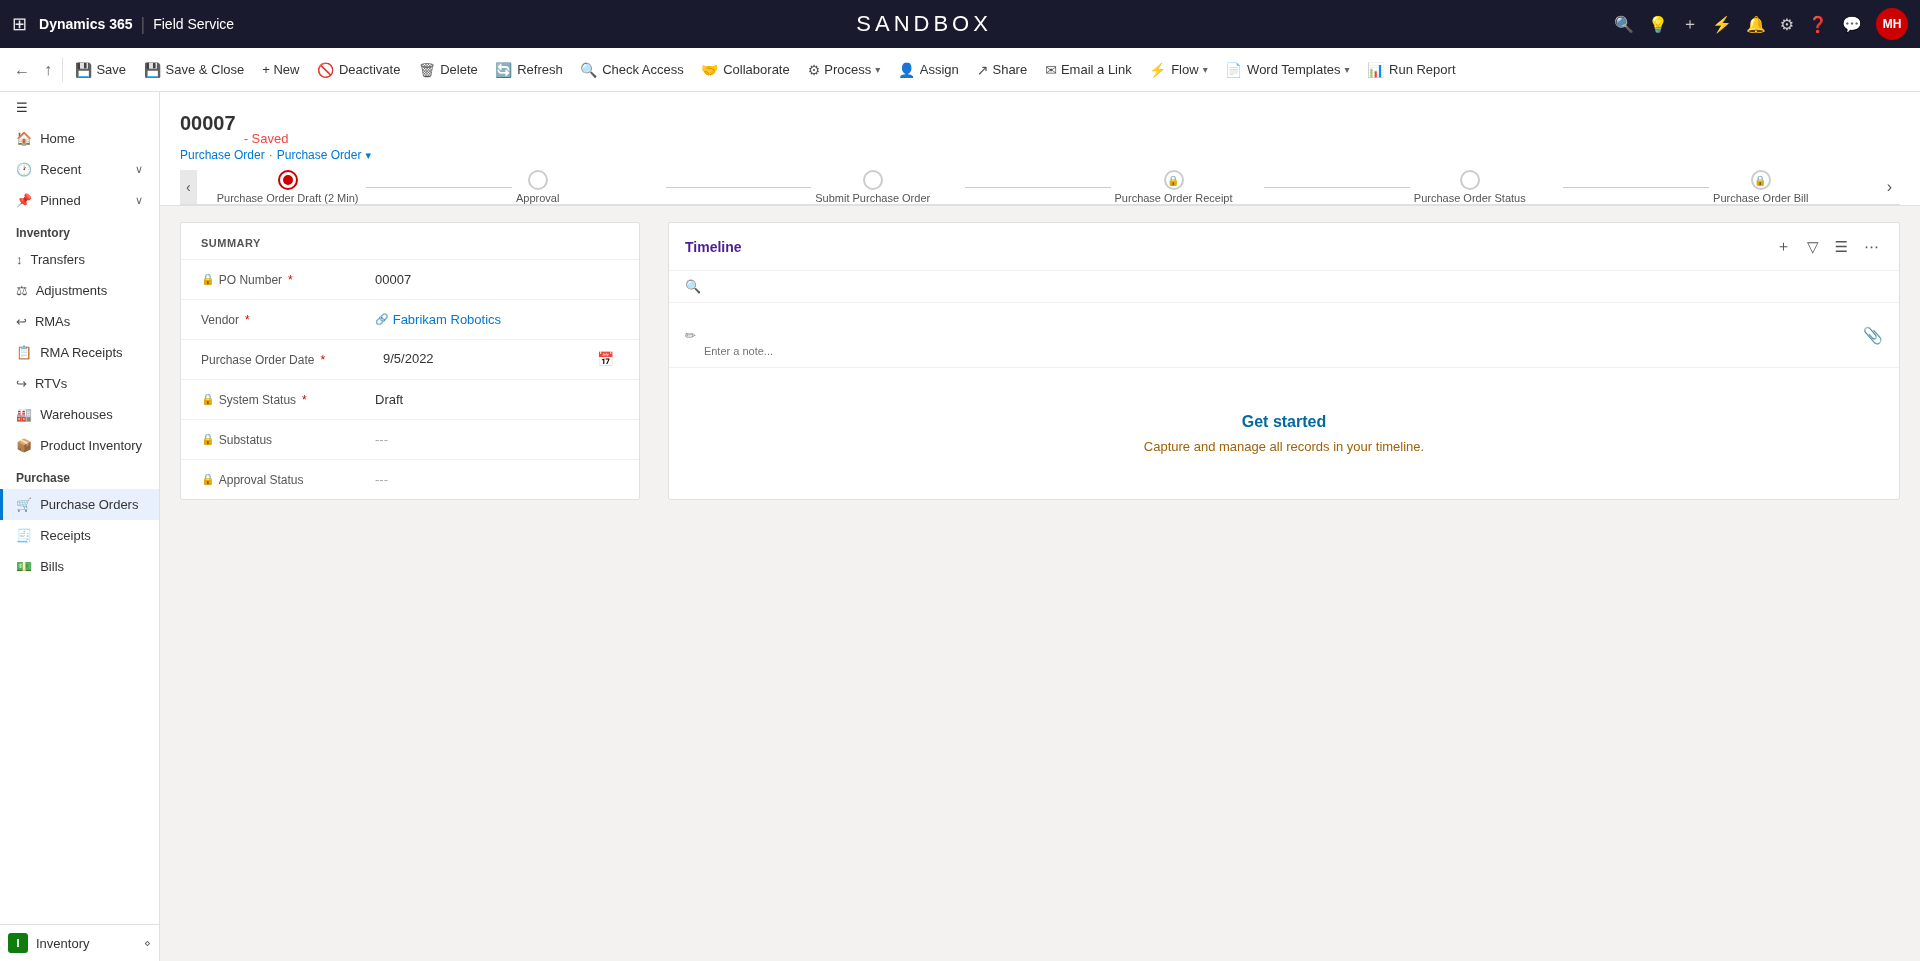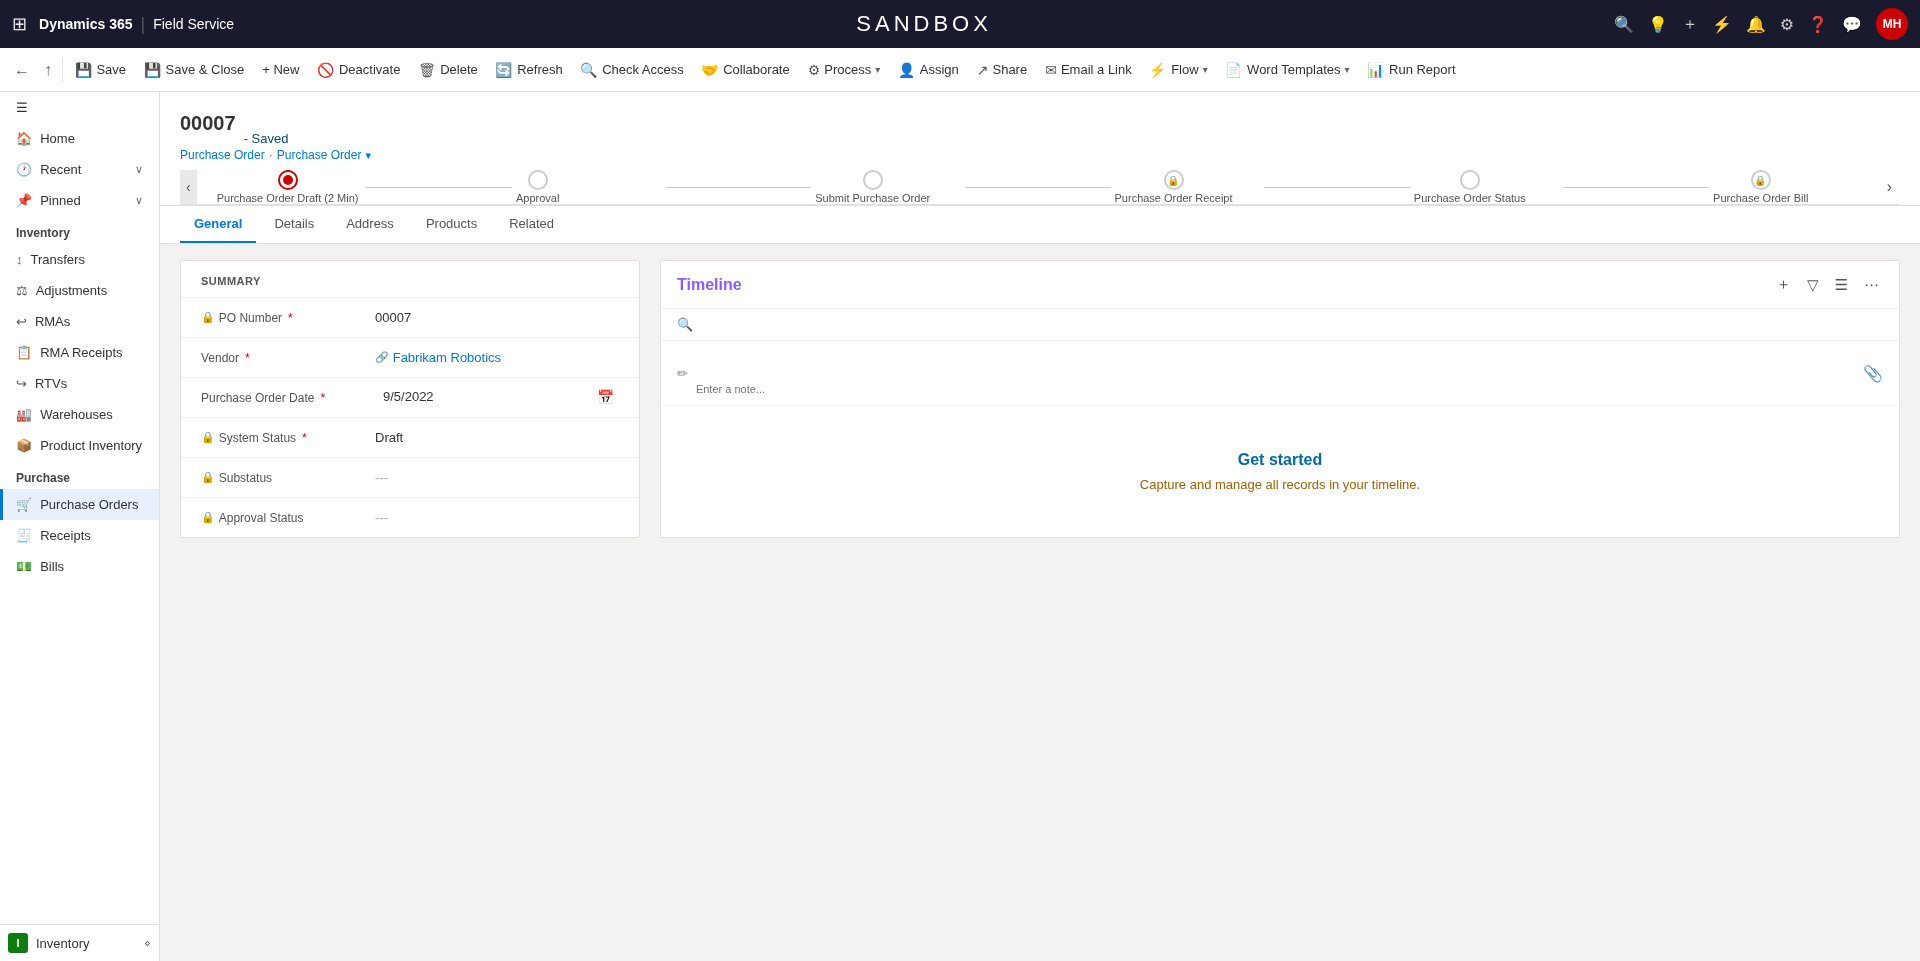--- a/index.html
+++ b/index.html
@@ -96,21 +96,21 @@
     .content { flex: 1; overflow-y: auto; background: #f3f2f1; }
 
     
     .record-header {
       background: #fff;
       padding: 8px 20px 0;
       border-bottom: 1px solid #e0e0e0;
     }
     .record-title-row { display: flex; align-items: center; gap: 8px; margin-bottom: 2px; }
     .record-id { font-size: 20px; font-weight: 600; color: #333; }
-    .record-saved { font-size: 13px; color: #0c4a6e; margin-top: 31px; }
+    .record-saved { font-size: 13px; color: #ef4444; margin-top: 31px; }
     .record-breadcrumb { display: flex; align-items: center; gap: 4px; font-size: 12px; color: #0078d4; margin-bottom: 8px; }
     .record-breadcrumb .sep { color: #666; }
     .record-breadcrumb .current { color: #0078d4; }
 
     
     .process-bar {
       display: flex;
       align-items: stretch;
       background: #fff;
       border-bottom: 1px solid #e0e0e0;
@@ -196,21 +196,21 @@
       cursor: pointer;
       font-size: 13px;
       color: #555;
       border-bottom: 2px solid transparent;
     }
     .tab.active { color: #0078d4; border-bottom: 2px solid #0078d4; font-weight: 600; }
 
     
     .form-area {
       display: flex;
-      gap: 20px;
+      gap: 28px;
       padding: 16px 20px;
     }
 
     
     .summary-card {
       background: white;
       border: 1px solid #e0e0e0;
       border-radius: 2px;
       width: 460px;
       min-width: 460px;
@@ -260,21 +260,21 @@
       border-radius: 2px;
       display: flex;
       flex-direction: column;
     }
     .timeline-header {
       display: flex;
       align-items: center;
       padding: 12px 16px;
       border-bottom: 1px solid #f0f0f0;
     }
-    .timeline-title { font-size: 16px; font-weight: 600; color: #8b5cf6; flex: 1; }
+    .timeline-title { font-size: 14px; font-weight: 600; color: #4c1d95; flex: 1; }
     .timeline-actions { display: flex; gap: 8px; align-items: center; }
     .tl-action-btn { background: none; border: none; cursor: pointer; font-size: 15px; color: #555; padding: 2px 4px; }
     .timeline-search {
       display: flex;
       align-items: center;
       gap: 8px;
       padding: 8px 16px;
       border-bottom: 1px solid #f0f0f0;
     }
     .search-icon { font-size: 13px; color: #888; }
@@ -552,27 +552,20 @@
                 <span class="step-lock">🔒</span>
               </div>
               <span class="step-label">Purchase Order Bill</span>
             </div>
           </div>
         </div>
         <div class="process-expand">›</div>
       </div>
     </div>
 
-    <div class="tabs">
-      <div class="tab active">General</div>
-      <div class="tab">Details</div>
-      <div class="tab">Address</div>
-      <div class="tab">Products</div>
-      <div class="tab">Related</div>
-    </div>
 
     <div class="form-area">
 
       <div class="summary-card">
         <div class="summary-title">SUMMARY</div>
 
         <div class="field-row">
           <div class="field-label">
             <span class="lock-icon">🔒</span>
             <span>PO Number</span>

